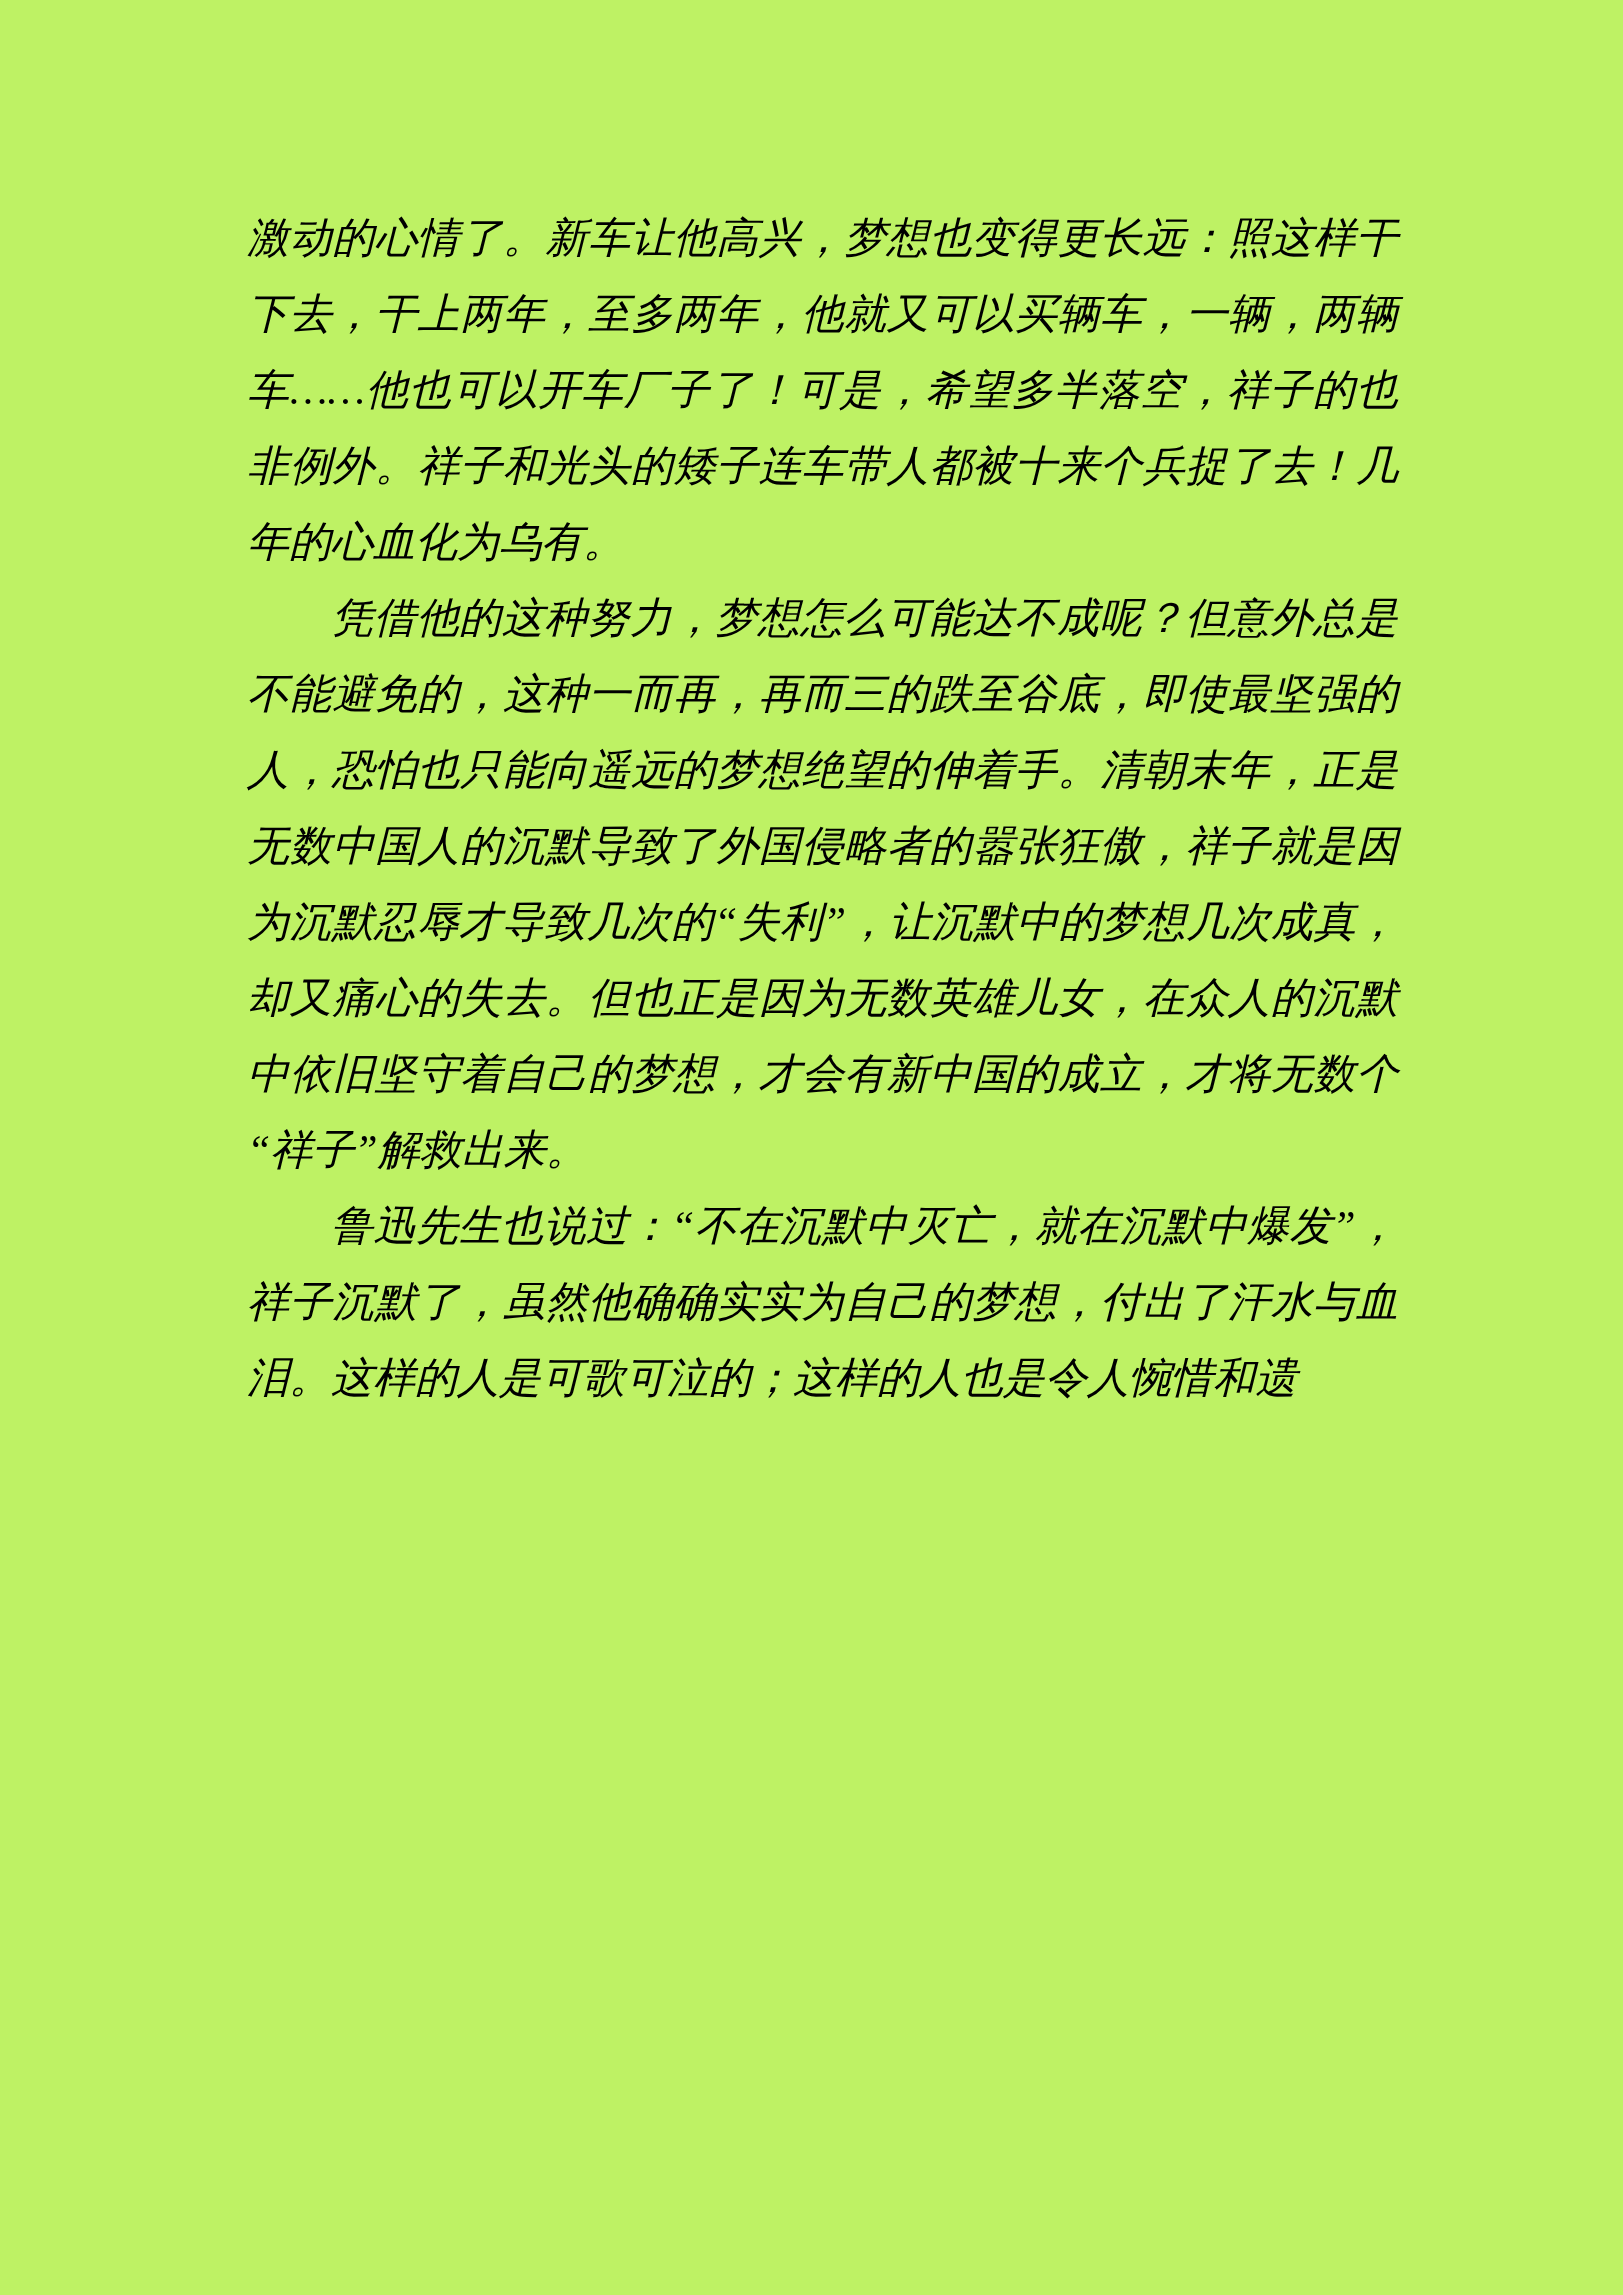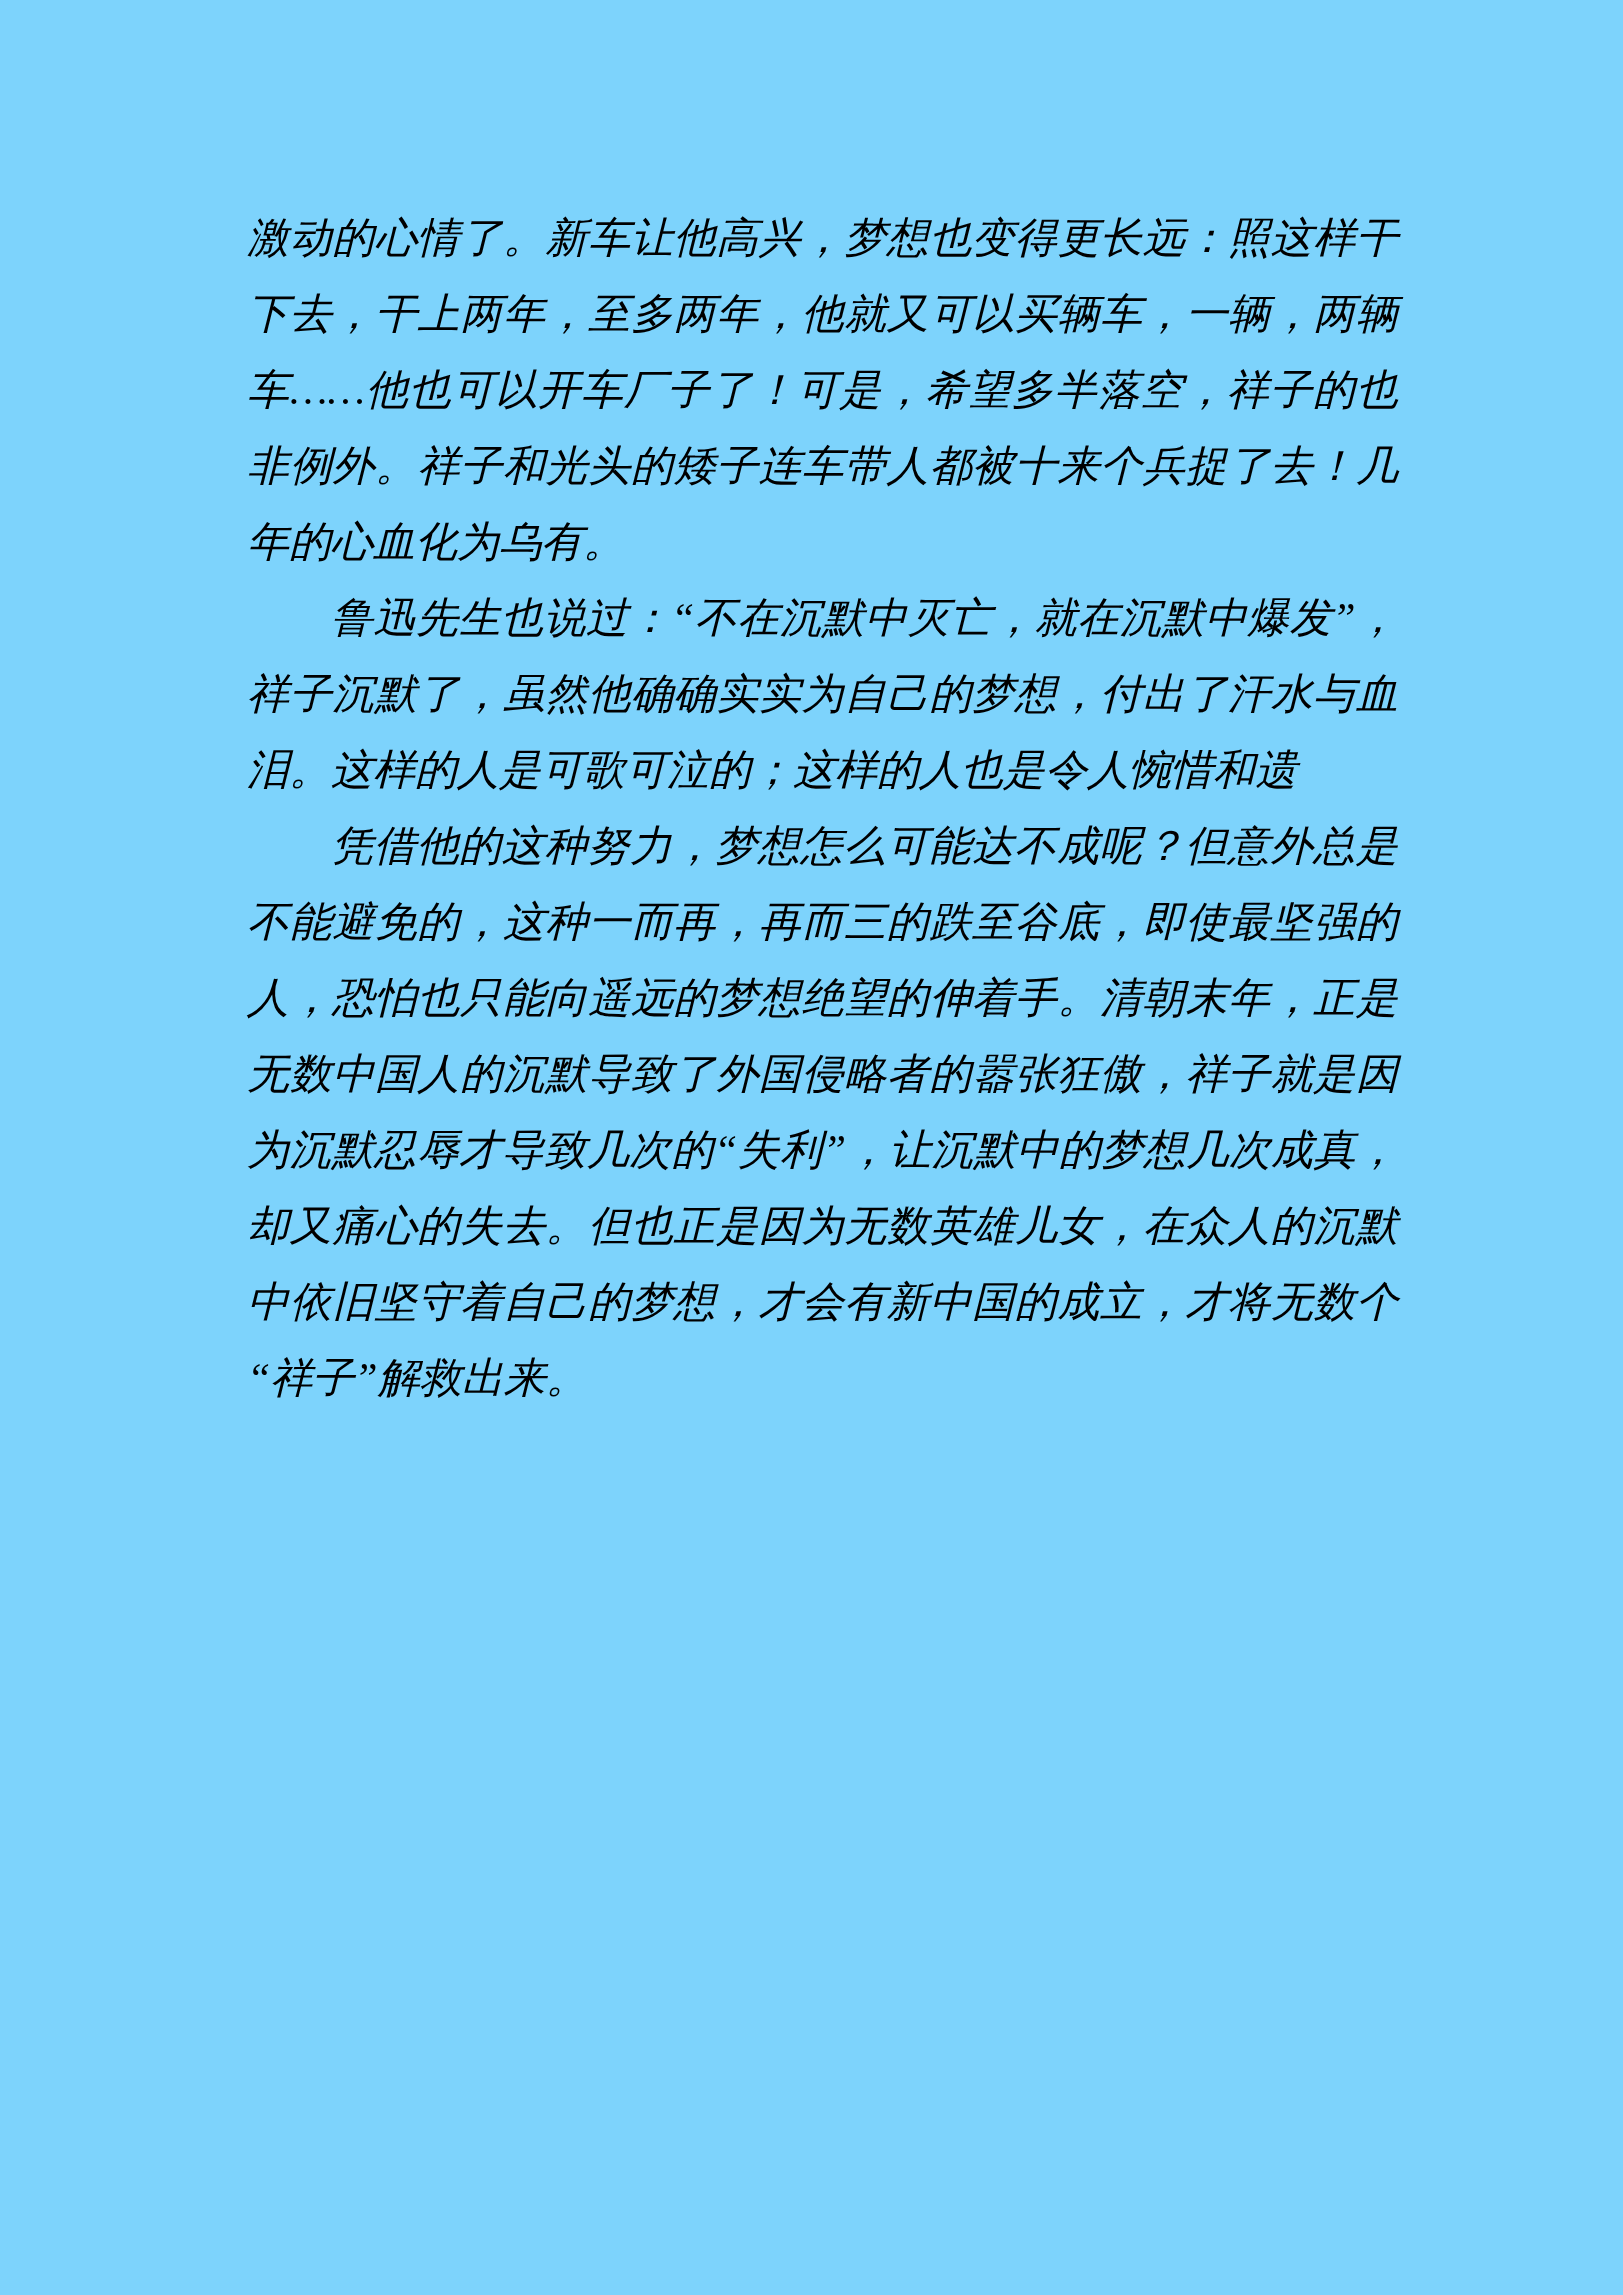--- a/index.html
+++ b/index.html
@@ -4,21 +4,21 @@
 <style>
   html, body {
     margin: 0;
     padding: 0;
     background: #ffffff;
   }
   .page {
     position: relative;
     width: 1623px;
     height: 2295px;
-    background: #7dd3fc;
+    background: #bef264;
     overflow: hidden;
   }
   .essay-body {
     position: absolute;
     left: 247px;
     top: 200px;
     width: 1151px;
     color: #000000;
     font-family: "Liberation Serif", "DejaVu Serif", serif;
     
@@ -39,17 +39,17 @@
   .essay-body p.continuation {
     text-indent: 0;
   }
 </style>
 </head>
 <body>
 
 <div class="page">
   <div class="essay-body">
     <p class="continuation">激动的心情了。新车让他高兴，梦想也变得更长远：照这样干下去，干上两年，至多两年，他就又可以买辆车，一辆，两辆车……他也可以开车厂子了！可是，希望多半落空，祥子的也非例外。祥子和光头的矮子连车带人都被十来个兵捉了去！几年的心血化为乌有。</p>
+    <p>凭借他的这种努力，梦想怎么可能达不成呢？但意外总是不能避免的，这种一而再，再而三的跌至谷底，即使最坚强的人，恐怕也只能向遥远的梦想绝望的伸着手。清朝末年，正是无数中国人的沉默导致了外国侵略者的嚣张狂傲，祥子就是因为沉默忍辱才导致几次的“失利”，让沉默中的梦想几次成真，却又痛心的失去。但也正是因为无数英雄儿女，在众人的沉默中依旧坚守着自己的梦想，才会有新中国的成立，才将无数个“祥子”解救出来。</p>
     <p>鲁迅先生也说过：“不在沉默中灭亡，就在沉默中爆发”，祥子沉默了，虽然他确确实实为自己的梦想，付出了汗水与血泪。这样的人是可歌可泣的；这样的人也是令人惋惜和遗</p>
-    <p>凭借他的这种努力，梦想怎么可能达不成呢？但意外总是不能避免的，这种一而再，再而三的跌至谷底，即使最坚强的人，恐怕也只能向遥远的梦想绝望的伸着手。清朝末年，正是无数中国人的沉默导致了外国侵略者的嚣张狂傲，祥子就是因为沉默忍辱才导致几次的“失利”，让沉默中的梦想几次成真，却又痛心的失去。但也正是因为无数英雄儿女，在众人的沉默中依旧坚守着自己的梦想，才会有新中国的成立，才将无数个“祥子”解救出来。</p>
   </div>
 </div>
 
 
 </body></html>

